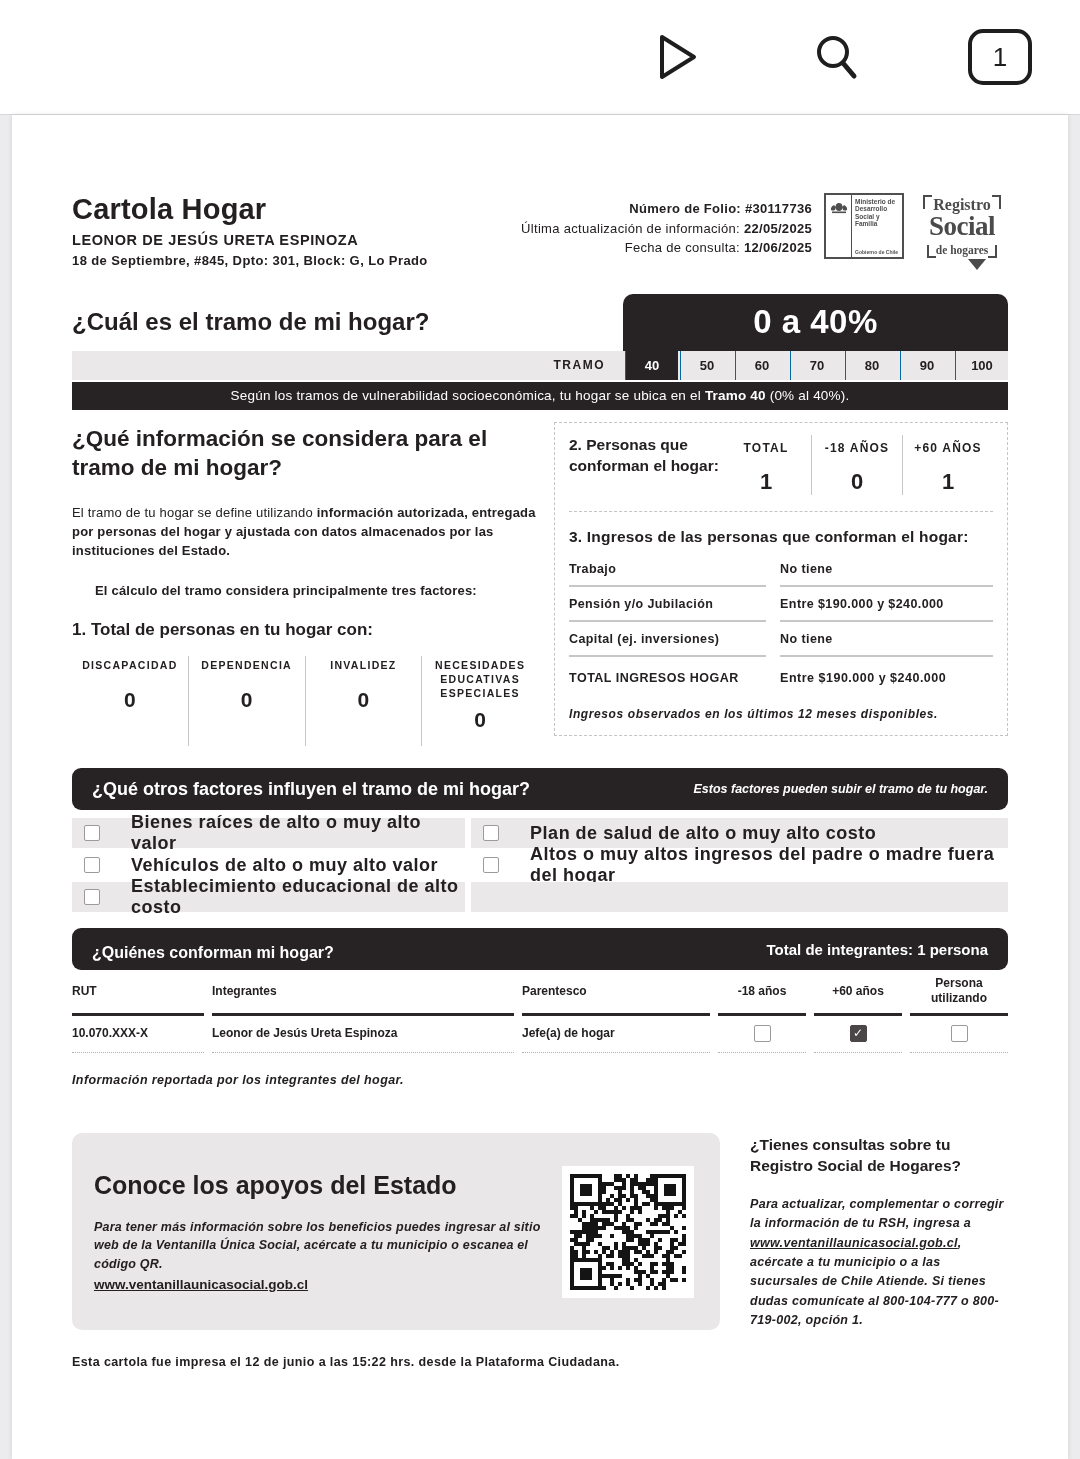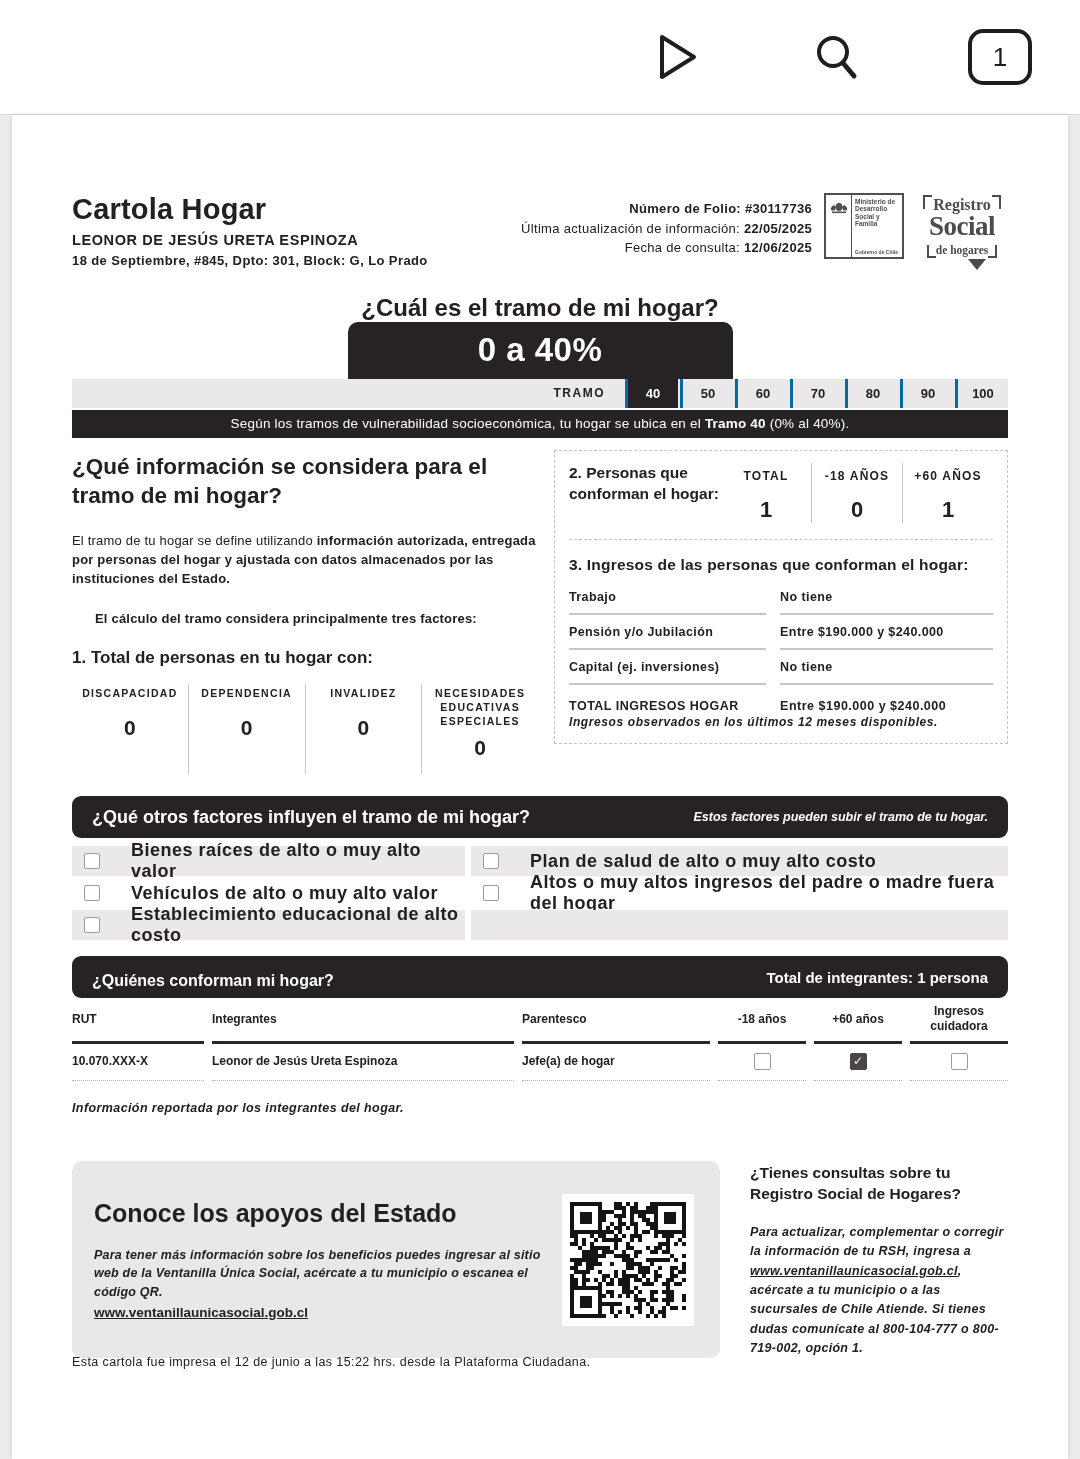--- a/index.html
+++ b/index.html
@@ -51,31 +51,31 @@
   .rsh-registro::after { content:""; position:absolute; right:-4px; top:0; width:7px; height:12px; border-right:2px solid #4b4b4b; border-top:2px solid #4b4b4b; }
   .rsh-social { font-family:"Liberation Serif","DejaVu Serif",serif; font-weight:bold; font-size:27px; line-height:.95; letter-spacing:-.5px; }
   .rsh-hogares {
     font-family:"Liberation Serif","DejaVu Serif",serif; font-weight:bold; font-size:11.5px;
     display:inline-block; position:relative; padding:0 7px 2px 7px;
   }
   .rsh-hogares::before { content:""; position:absolute; left:-2px; bottom:0; width:7px; height:11px; border-left:2px solid #4b4b4b; border-bottom:2px solid #4b4b4b; }
   .rsh-hogares::after { content:""; position:absolute; right:-2px; bottom:0; width:7px; height:11px; border-right:2px solid #4b4b4b; border-bottom:2px solid #4b4b4b; }
   .rsh-tail { width:0; height:0; border-left:9px solid transparent; border-right:9px solid transparent; border-top:11px solid #4b4b4b; margin:1px auto 0 52px; }
   
-  .tramo-head { display:flex; justify-content:space-between; align-items:center; margin-top:24px;flex-direction:column; }
+  .tramo-head { display:flex; justify-content:space-between; align-items:center; margin-top:24px; }
   .tramo-question { font-size:24px; font-weight:bold; }
   .tramo-range {
     width:385px; height:57px; background:#272324; color:#fff; border-radius:10px 10px 0 0;
     display:flex; align-items:center; justify-content:center;
     font-size:33px; font-weight:bold; letter-spacing:.5px;
   }
   .tramo-scale { display:flex; height:29px; background:#ebe8ea; align-items:stretch; }
   .scale-label { flex:1; display:flex; align-items:center; justify-content:flex-end; padding-right:20px; font-size:12px; font-weight:bold; letter-spacing:1.5px; }
   .scale-cells { display:flex; gap:2px; }
-  .scale-cell { width:53px; display:flex; align-items:center; justify-content:center; font-size:13px; font-weight:bold; background:#ebe8ea; border-left:3px solid #0369a1; }
+  .scale-cell { width:53px; display:flex; align-items:center; justify-content:center; font-size:13px; font-weight:bold; background:#ebe8ea; border-left:1px solid #0369a1; }
   .scale-cell.active { background:#272324; color:#fff; }
   .tramo-banner {
     margin-top:2px; background:#272324; color:#fff; height:28px;
     display:flex; align-items:center; justify-content:center; font-size:13.5px; letter-spacing:.2px;
   }
   
   .cols { display:flex; gap:16px; margin-top:12px; align-items:flex-start; }
   .col-left { width:466px; padding-top:2px; }
   .col-left h2 { font-size:22.5px; font-weight:bold; line-height:1.3; }
   .col-left .para { font-size:13px; line-height:1.45; letter-spacing:.2px; margin-top:22px; }
@@ -93,21 +93,21 @@
   .stat { flex:1; padding-top:6px; }
   .stat + .stat { border-left:1px solid #c9c6c9; }
   .stat-label { font-size:12px; font-weight:bold; letter-spacing:1.2px; }
   .stat-value { font-size:22px; font-weight:bold; margin-top:14px; }
   .incomes-heading { font-size:15.5px; font-weight:bold; margin-top:16px; letter-spacing:.2px; }
   .income-rows { margin-top:6px; }
   .income-row { display:grid; grid-template-columns:1fr 1.08fr; column-gap:14px; }
   .income-row > div { padding:10px 0 9px 0; border-bottom:2px solid #c9c6c9; font-size:12.5px; font-weight:bold; letter-spacing:.4px; }
   .income-total { display:grid; grid-template-columns:1fr 1.08fr; column-gap:14px; margin-top:2px; }
   .income-total > div { padding:12px 0 2px 0; font-size:12.5px; font-weight:bold; letter-spacing:.5px; }
-  .income-note { font-size:12px; font-style:italic; font-weight:bold; letter-spacing:.6px; margin-top:0; }
+  .income-note { font-size:12px; font-style:italic; font-weight:bold; letter-spacing:.6px; margin-top:20px; }
   
   .dark-bar {
     background:#272324; color:#fff; border-radius:9px; height:42px;
     display:flex; align-items:center; justify-content:space-between; padding:0 20px;
   }
   .bar-title { font-size:18px; font-weight:bold; }
   .bar-note { font-size:12.5px; font-style:italic; font-weight:bold; }
   .of-grid { display:grid; grid-template-columns:42% 1fr; gap:2px 6px; margin-top:8px; }
   .of-cell { height:30px; display:flex; align-items:center; padding-left:12px; }
   .of-cell.shade { background:#ebe8ea; }
@@ -133,21 +133,21 @@
   .supports-text { flex:1; }
   .supports-title { font-size:25px; font-weight:bold; }
   .supports-body { font-size:12.5px; font-style:italic; font-weight:bold; line-height:1.5; letter-spacing:.2px; margin-top:18px; }
   .supports-link { display:inline-block; font-size:13.5px; font-weight:bold; color:#242021; text-decoration:underline; margin-top:3px; }
   .qr-box { width:132px; height:132px; background:#fff; flex:none; display:flex; align-items:center; justify-content:center; }
   .consults { flex:1; padding-top:2px; }
   .consults-title { font-size:15.5px; font-weight:bold; line-height:1.35; }
   .consults-body { font-size:12.5px; font-style:italic; font-weight:bold; line-height:1.55; letter-spacing:.3px; margin-top:18px; }
   .consults-body a { color:#242021; }
   
-  .print-note { position:absolute; left:60px; top:1240px; font-size:12.5px; font-weight:normal; letter-spacing:.4px; }
+  .print-note { position:absolute; left:60px; top:1240px; font-size:12.5px; font-weight:bold; letter-spacing:.4px; }
 </style>
 </head>
 <body>
 
 <div class="toolbar">
   <div class="tb-icon">
     <svg width="44" height="52" viewBox="0 0 44 52" fill="none">
       <path d="M6 6 L38 26 L6 46 Z" stroke="#1e1e1e" stroke-width="4" stroke-linejoin="round" fill="none"></path>
     </svg>
   </div>
@@ -322,21 +322,21 @@
       <div class="dark-bar">
         <div class="bar-title" style="font-size:16px;margin-top:8px;">¿Quiénes conforman mi hogar?</div>
         <div class="bar-title" style="font-size:15px;">Total de integrantes: 1 persona</div>
       </div>
       <div class="members-grid">
         <div class="mh-cell">RUT</div>
         <div class="mh-cell">Integrantes</div>
         <div class="mh-cell">Parentesco</div>
         <div class="mh-cell mh-center">-18 años</div>
         <div class="mh-cell mh-center">+60 años</div>
-        <div class="mh-cell mh-center" style="padding-top:2px;">Ingresos cuidadora</div>
+        <div class="mh-cell mh-center" style="padding-top:2px;">Persona utilizando</div>
 
         <div class="mb-cell">10.070.XXX-X</div>
         <div class="mb-cell">Leonor de Jesús Ureta Espinoza</div>
         <div class="mb-cell">Jefe(a) de hogar</div>
         <div class="mb-cell mb-center">
           <span class="cbx table"></span>
         </div>
         <div class="mb-cell mb-center">
           <span class="cbx table checked"></span>
         </div>

